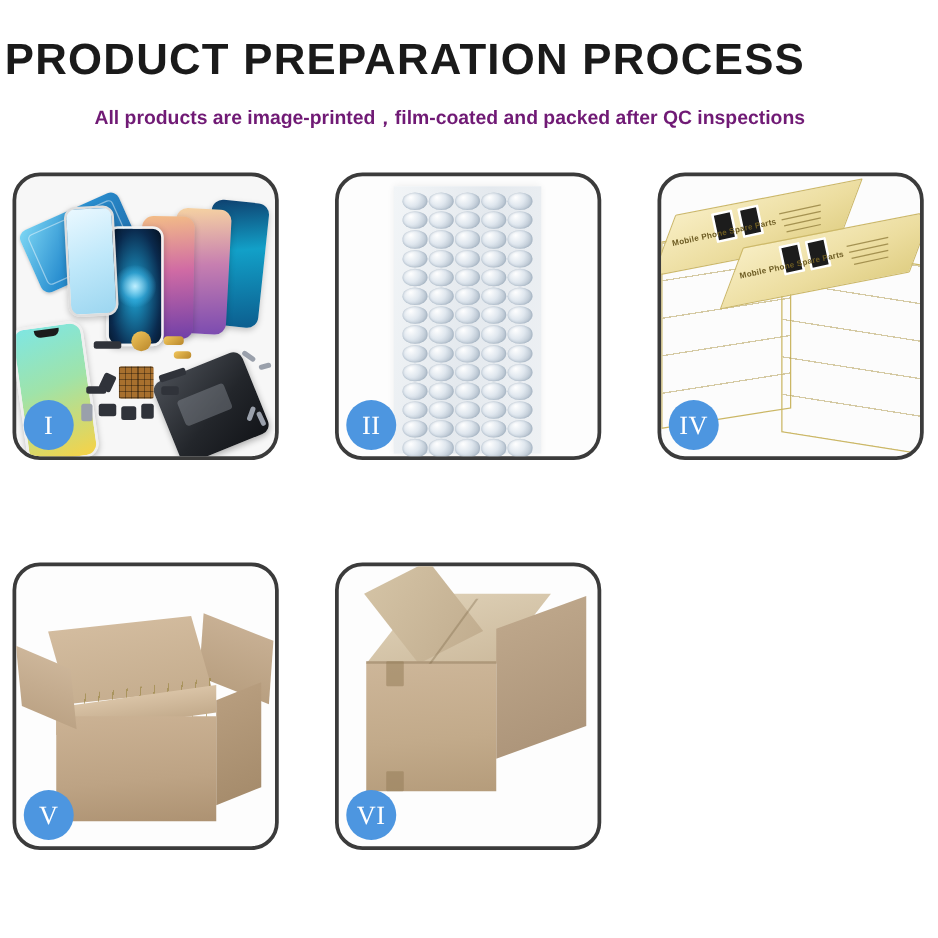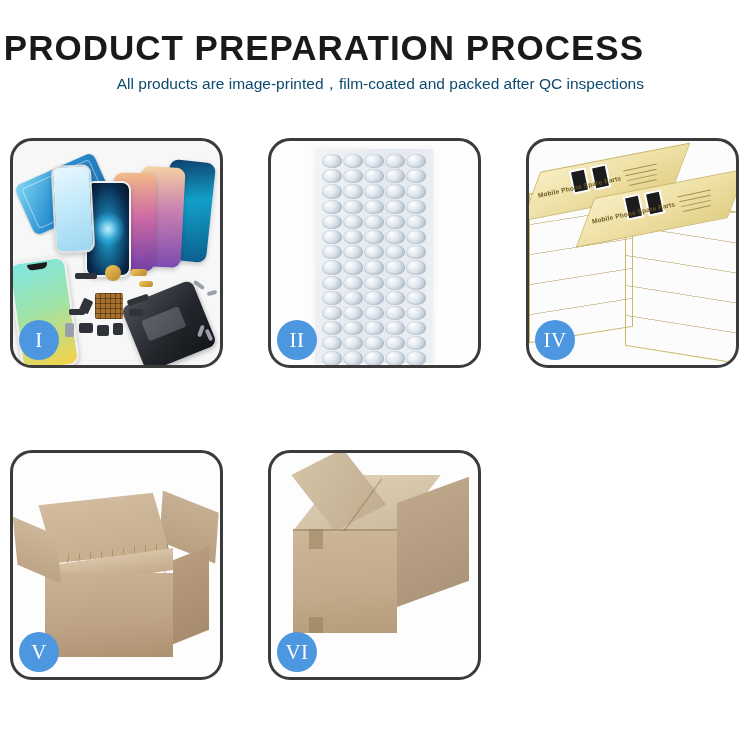--- a/index.html
+++ b/index.html
@@ -16,25 +16,25 @@
   .title {
     font-family:"Liberation Sans", sans-serif;
     font-size:35px;
     font-weight:700;
     letter-spacing:1.0px;
     color:#1a1a1a;
     line-height:1.05;
     white-space:nowrap;
   }
   .subtitle {
-    margin-top:7px;
+    margin-top:17px;
     font-family:"Liberation Sans", sans-serif;
     font-size:15.5px;
-    font-weight:400;
-    color:#0c4a6e;
+    font-weight:700;
+    color:#701a75;
     letter-spacing:0px;
     white-space:nowrap;
   }
 
   
   .grid {
     position:absolute;
     left:10px; top:138px;
     width:730px; height:542px;
     display:grid;

